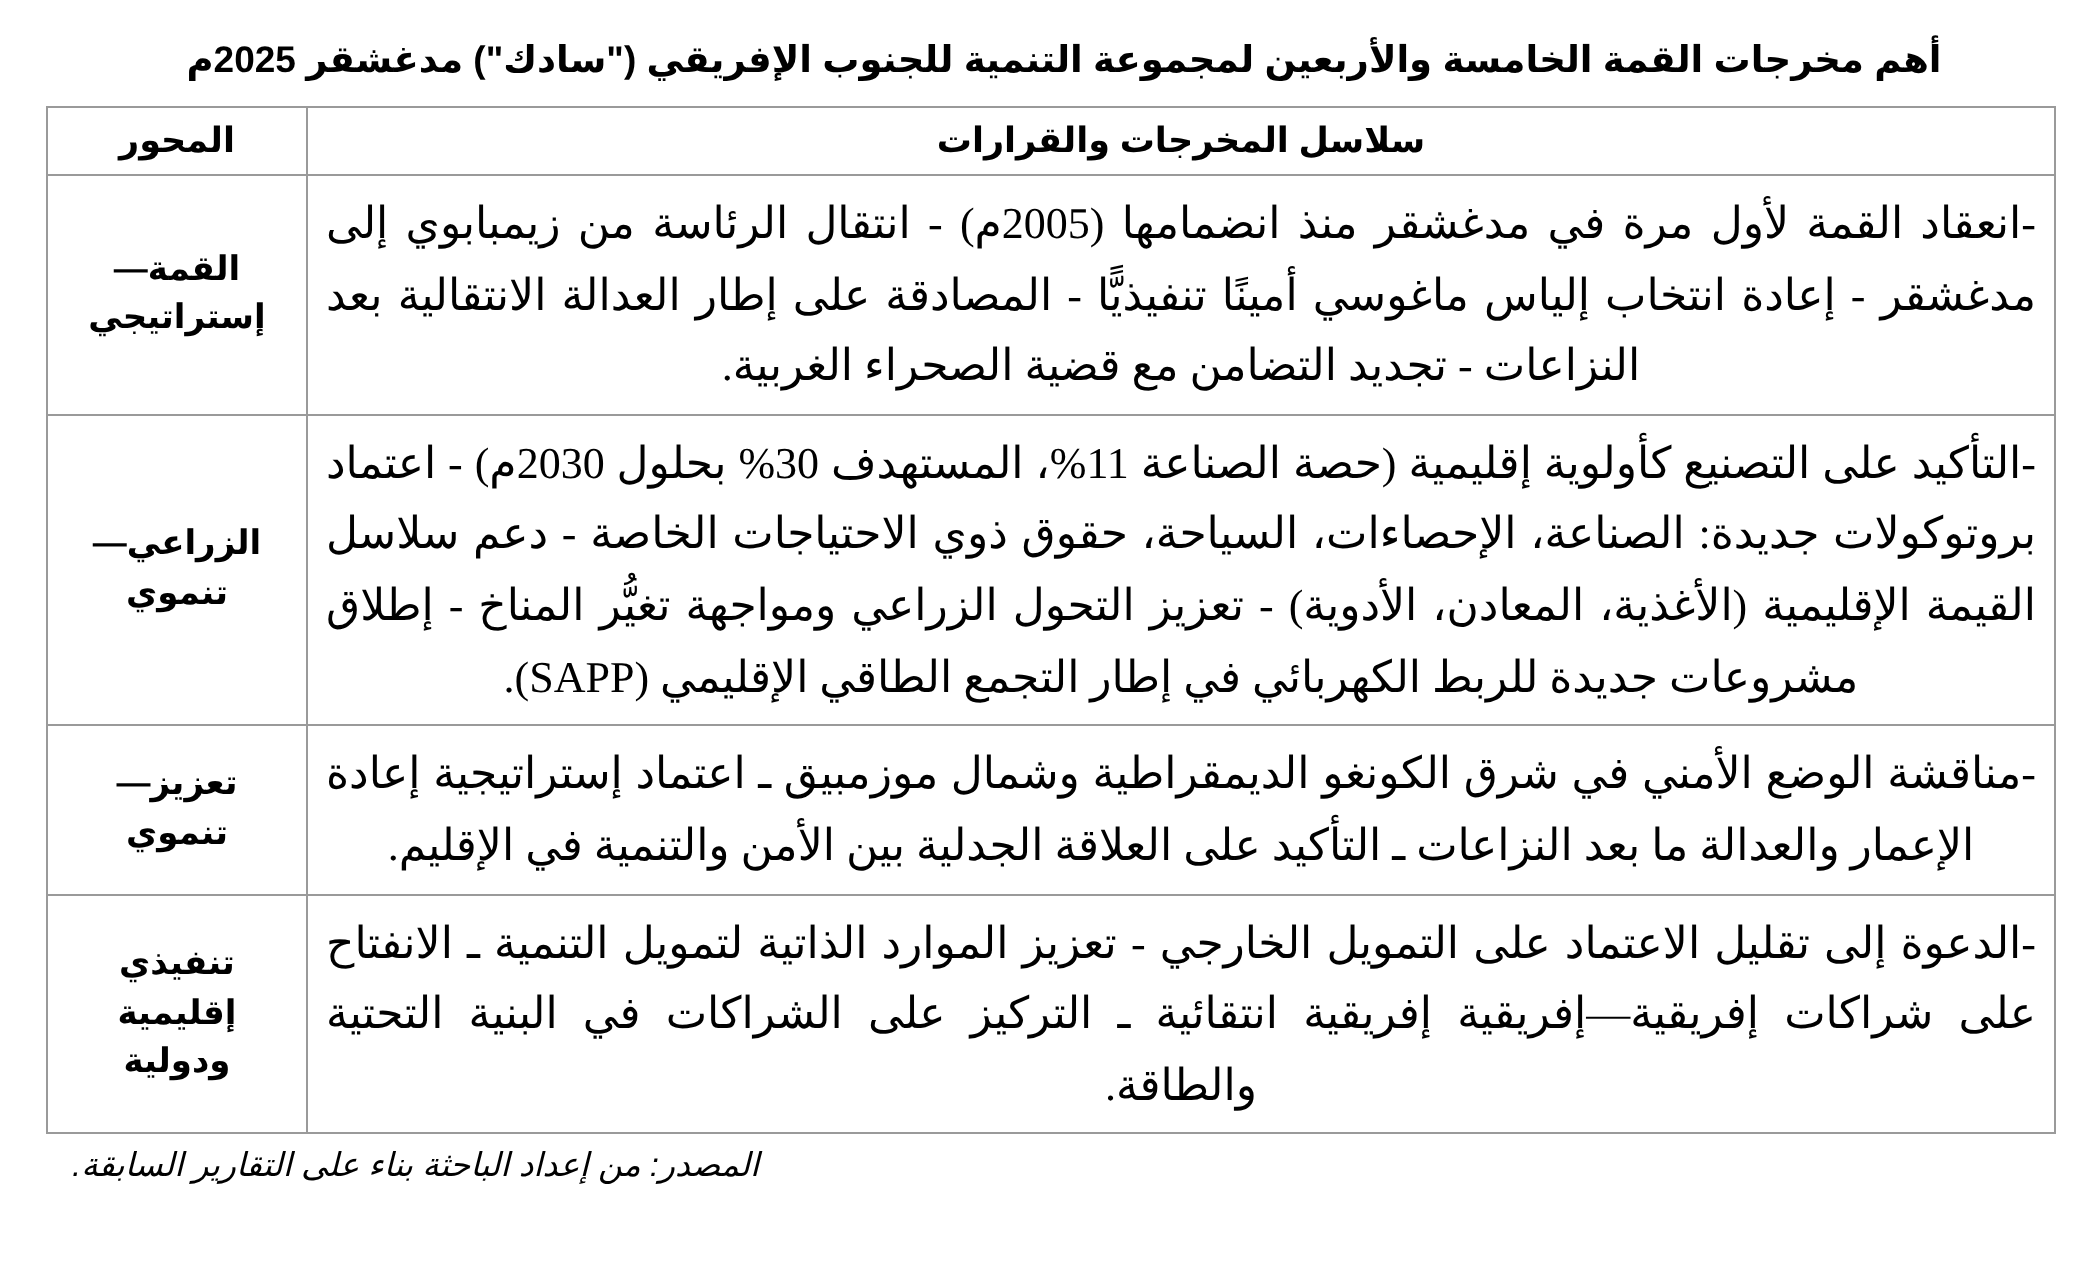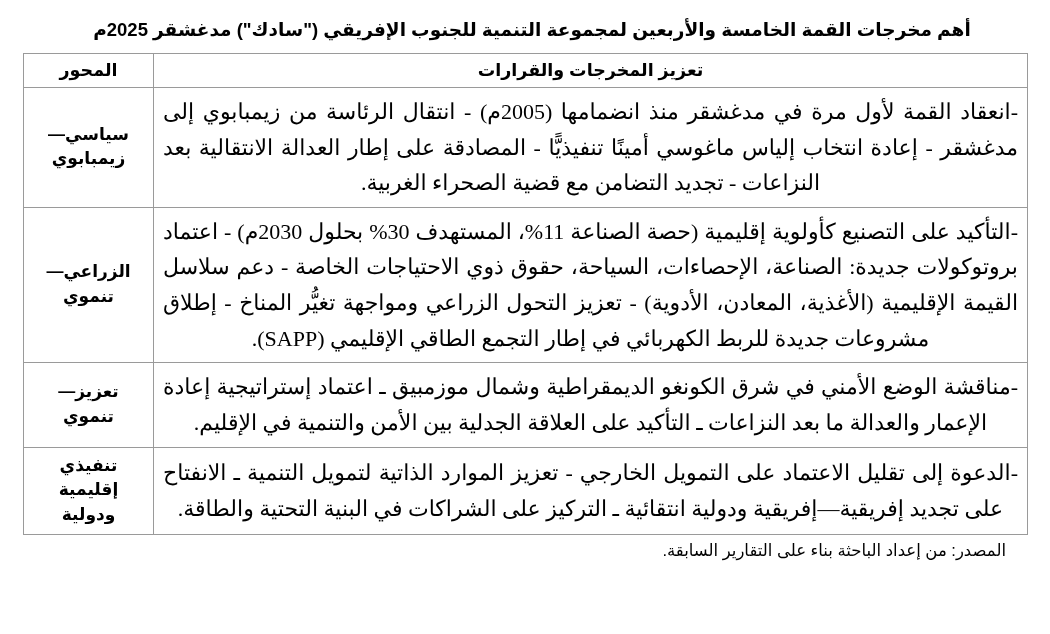--- a/index.html
+++ b/index.html
@@ -58,58 +58,59 @@
   }
   td.body {
     text-align: justify;
     text-align-last: center;
     font-size: 22px;
     line-height: 1.62;
     font-family: "Liberation Serif", "DejaVu Serif", serif;
   }
   .source {
     margin: 6px 22px 0 0;
-    text-align: right;
+    text-align: left;
     font-size: 16.5px;
     font-family: "Liberation Sans", "DejaVu Sans", sans-serif;
+    font-style: italic;
   }
 </style>
 </head>
 <body>
 
 <div class="page">
 
   <div class="doc-title">أهم مخرجات القمة الخامسة والأربعين لمجموعة التنمية للجنوب الإفريقي ("سادك") مدغشقر 2025م</div>
 
   <table class="matrix">
     <colgroup>
       <col class="col-body">
       <col class="col-axis">
     </colgroup>
     <thead>
       <tr>
-        <th>تعزيز المخرجات والقرارات</th>
+        <th>سلاسل المخرجات والقرارات</th>
         <th>المحور</th>
       </tr>
     </thead>
     <tbody>
       <tr>
         <td class="body">-انعقاد القمة لأول مرة في مدغشقر منذ انضمامها (2005م) - انتقال الرئاسة من زيمبابوي إلى مدغشقر - إعادة انتخاب إلياس ماغوسي أمينًا تنفيذيًّا - المصادقة على إطار العدالة الانتقالية بعد النزاعات - تجديد التضامن مع قضية الصحراء الغربية.</td>
-        <td class="axis">سياسي—زيمبابوي</td>
+        <td class="axis">القمة—إستراتيجي</td>
       </tr>
       <tr>
         <td class="body">-التأكيد على التصنيع كأولوية إقليمية (حصة الصناعة 11%، المستهدف 30% بحلول 2030م) - اعتماد بروتوكولات جديدة: الصناعة، الإحصاءات، السياحة، حقوق ذوي الاحتياجات الخاصة - دعم سلاسل القيمة الإقليمية (الأغذية، المعادن، الأدوية) - تعزيز التحول الزراعي ومواجهة تغيُّر المناخ - إطلاق مشروعات جديدة للربط الكهربائي في إطار التجمع الطاقي الإقليمي (SAPP).</td>
         <td class="axis">الزراعي—تنموي</td>
       </tr>
       <tr>
         <td class="body">-مناقشة الوضع الأمني في شرق الكونغو الديمقراطية وشمال موزمبيق ـ اعتماد إستراتيجية إعادة الإعمار والعدالة ما بعد النزاعات ـ التأكيد على العلاقة الجدلية بين الأمن والتنمية في الإقليم.</td>
         <td class="axis">تعزيز—تنموي</td>
       </tr>
       <tr>
-        <td class="body">-الدعوة إلى تقليل الاعتماد على التمويل الخارجي - تعزيز الموارد الذاتية لتمويل التنمية ـ الانفتاح على تجديد إفريقية—إفريقية ودولية انتقائية ـ التركيز على الشراكات في البنية التحتية والطاقة.</td>
+        <td class="body">-الدعوة إلى تقليل الاعتماد على التمويل الخارجي - تعزيز الموارد الذاتية لتمويل التنمية ـ الانفتاح على شراكات إفريقية—إفريقية إفريقية انتقائية ـ التركيز على الشراكات في البنية التحتية والطاقة.</td>
         <td class="axis">تنفيذي إقليمية ودولية</td>
       </tr>
     </tbody>
   </table>
 
   <div class="source">المصدر: من إعداد الباحثة بناء على التقارير السابقة.</div>
 
 </div>
 
 </body></html>

